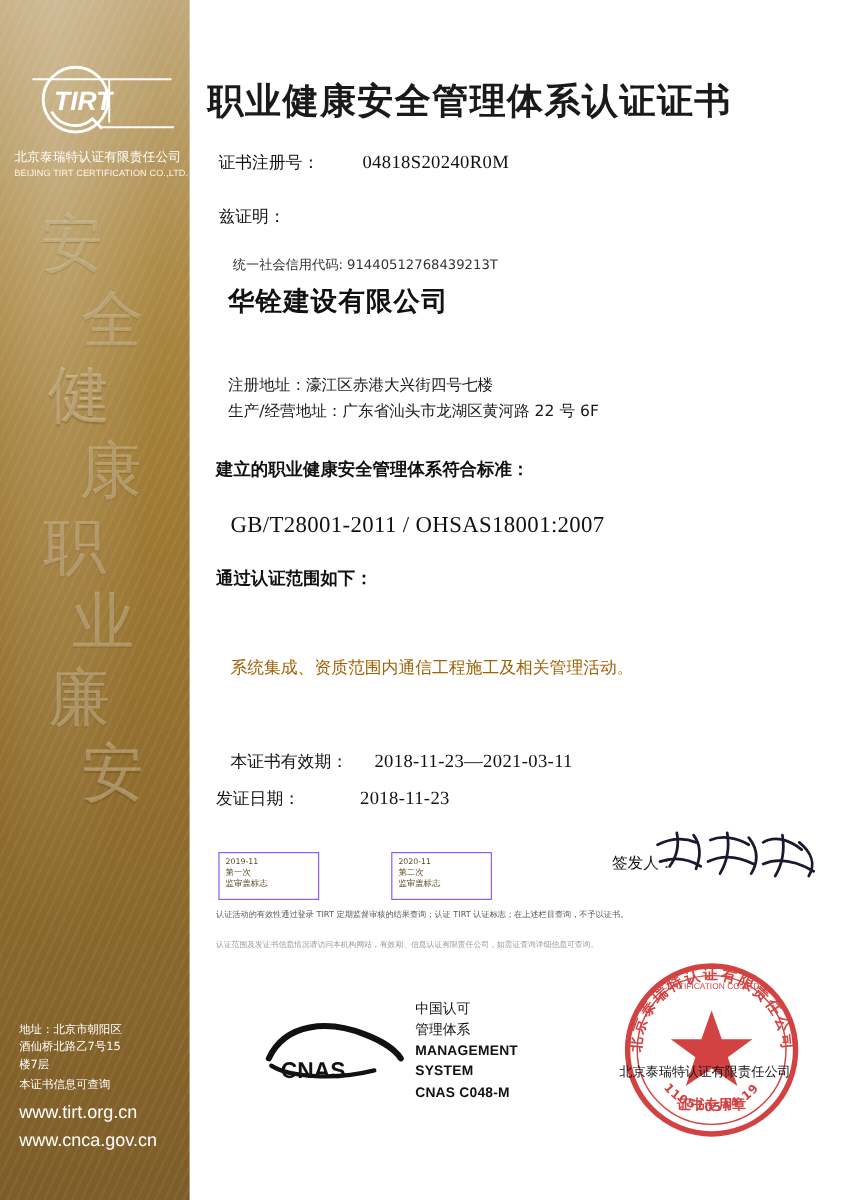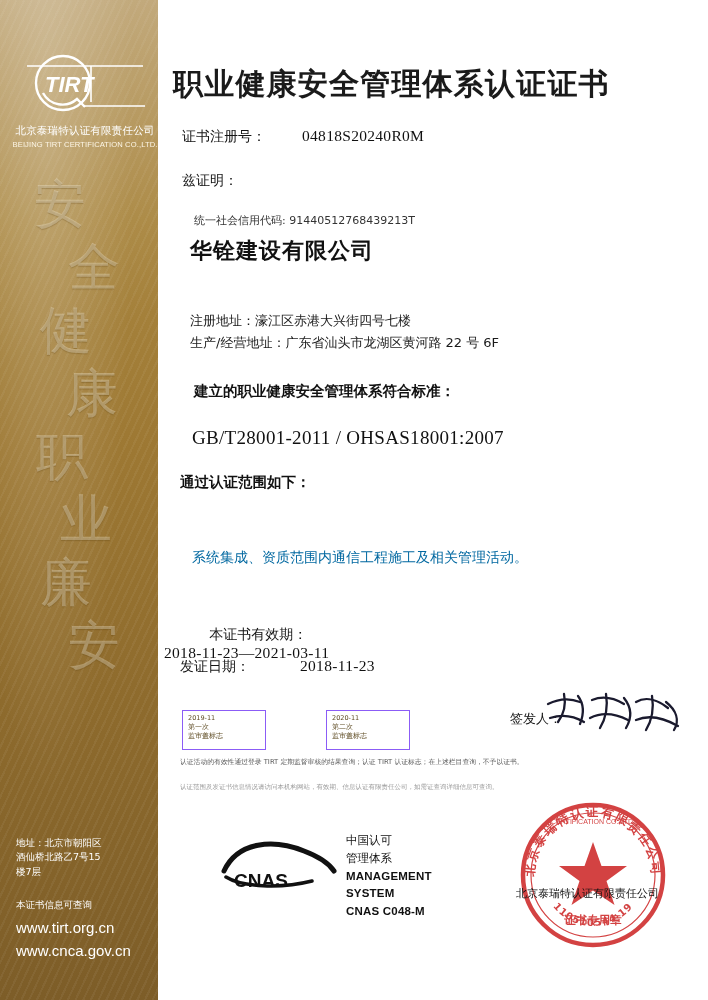--- a/index.html
+++ b/index.html
@@ -63,21 +63,20 @@
   .band-char.offset-d { margin-left: 26px; }
   .band-char.offset-e { margin-left: -34px; }
   .band-char.offset-f { margin-left: 14px; }
 
   
   .logo-block {
     position: absolute;
     left: 12px;
     top: 52px;
     width: 146px;
-    text-align: center;
     z-index: 3;
   }
   .logo-mark {
     width: 124px;
     height: 66px;
     margin: 0 auto 6px auto;
     position: relative;
   }
   .logo-mark svg { display: block; }
   .logo-cn {
@@ -101,21 +100,21 @@
     position: absolute;
     left: 16px;
     bottom: 38px;
     width: 132px;
     z-index: 3;
     color: #ffffff;
     font-family: "DejaVu Sans", sans-serif;
     font-size: 9.5px;
     line-height: 1.55;
   }
-  .left-footer .addr { margin-bottom: 18px; }
+  .left-footer .addr { margin-bottom: 2px; }
   .left-footer .query { margin-bottom: 3px; }
   .left-footer .url { font-family: "Liberation Sans", sans-serif; font-size: 15px; }
 
   
   .doc {
     position: absolute;
     left: 158px;
     top: 0;
     width: 550px;
     height: 1000px;
@@ -203,21 +202,20 @@
   }
 
   .std-heading {
     position: absolute;
     left: 22px;
     top: 382px;
     font-family: "DejaVu Sans", sans-serif;
     font-weight: bold;
     font-size: 14.5px;
     color: #111111;
-    margin-left: 14px;
   }
   .std-value {
     position: absolute;
     left: 34px;
     top: 427px;
     font-family: "Liberation Serif", serif;
     font-size: 19px;
     color: #111111;
     letter-spacing: 0.3px;
   }
@@ -230,31 +228,30 @@
     font-size: 14.5px;
     color: #111111;
   }
   .scope-value {
     position: absolute;
     left: 34px;
     top: 546px;
     width: 490px;
     font-family: "DejaVu Sans", sans-serif;
     font-size: 14px;
-    color: #0369a1;
+    color: #a16207;
     line-height: 1.7;
   }
 
   .valid-row {
     position: absolute;
-    left: 6px;
+    left: 34px;
     top: 626px;
     display: flex;
-    align-items: flex-end;
-    flex-direction: column;
+    align-items: center;
   }
   .issue-row {
     position: absolute;
     left: 22px;
     top: 657px;
     display: flex;
     align-items: baseline;
   }
   .valid-row .label, .issue-row .label {
     font-family: "DejaVu Sans", sans-serif;
@@ -329,21 +326,21 @@
   .cnas {
     position: absolute;
     left: 62px;
     top: 822px;
     width: 260px;
     height: 90px;
   }
   .cnas-logo {
     position: absolute;
     left: 0;
-    top: 15px;
+    top: 26px;
     width: 118px;
     height: 60px;
   }
   .cnas-text {
     position: absolute;
     left: 126px;
     top: 10px;
     font-family: "DejaVu Sans", sans-serif;
     font-size: 11.5px;
     color: #111111;

